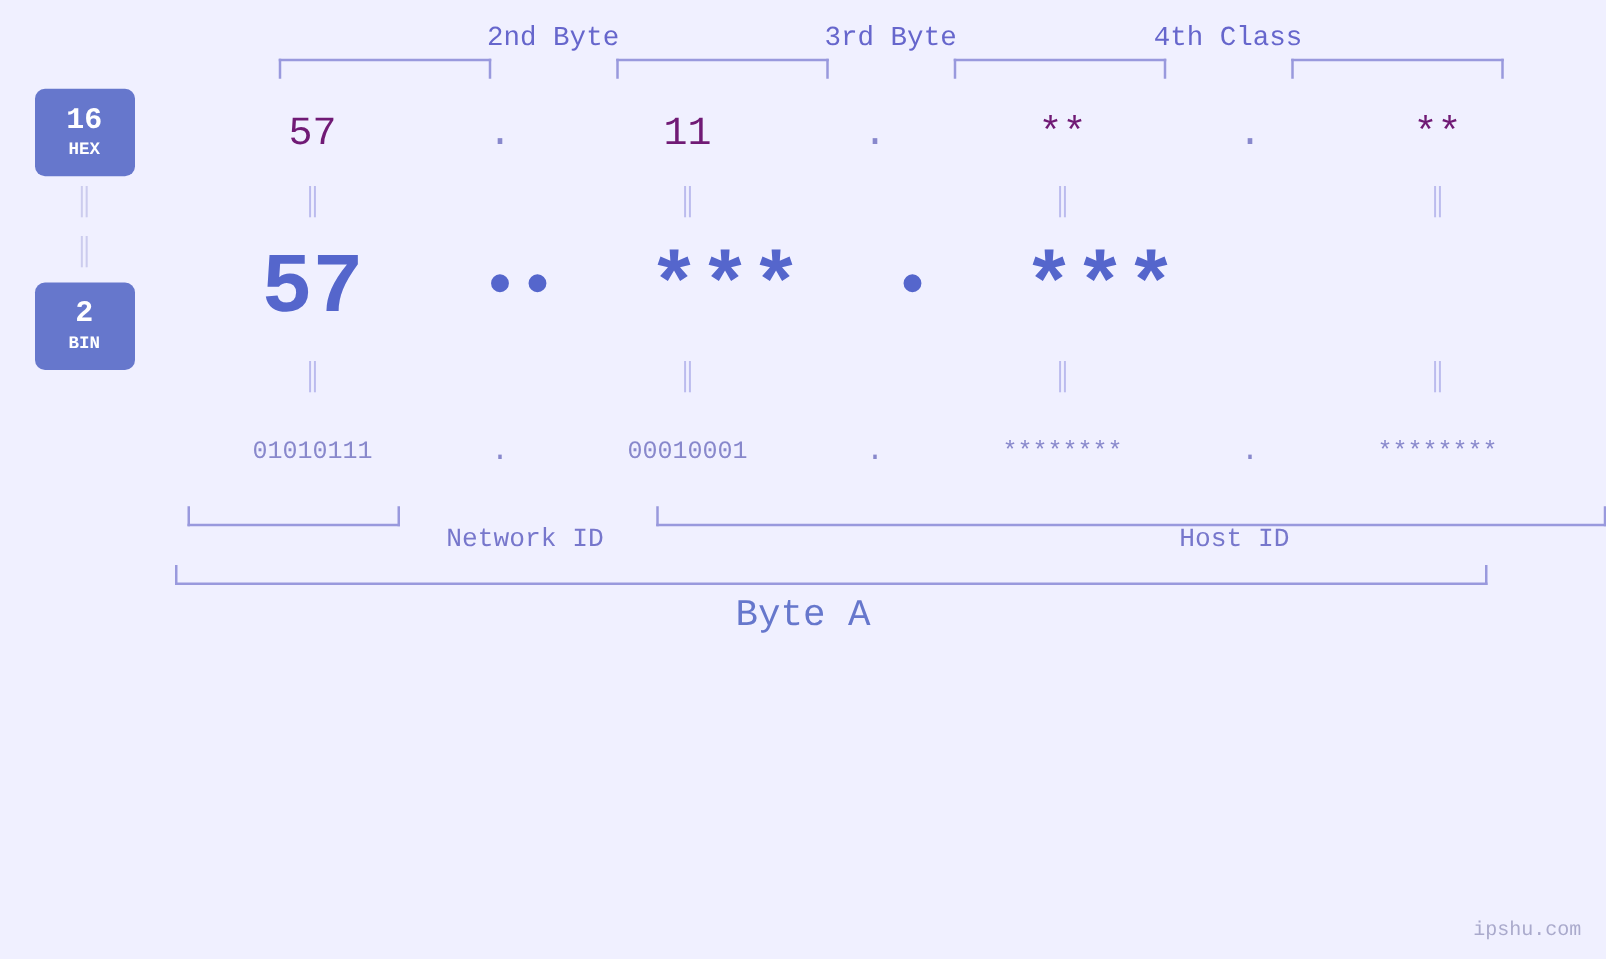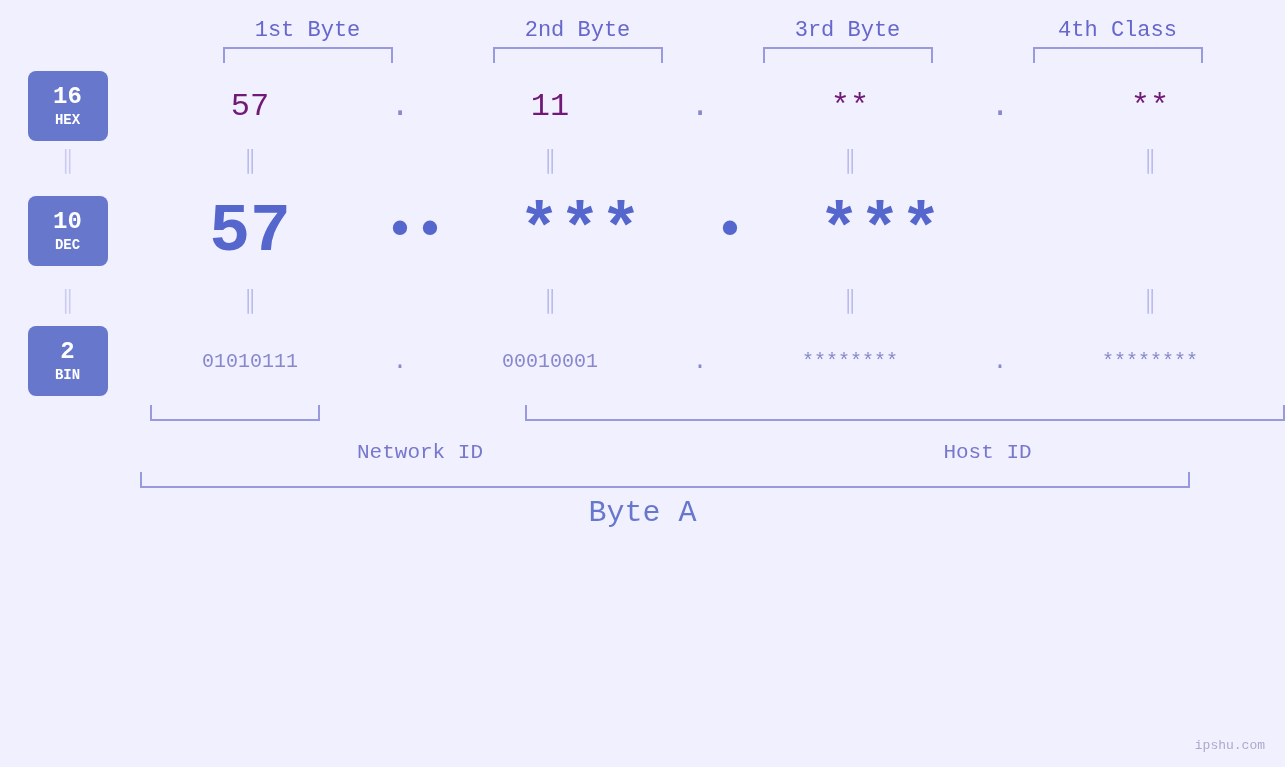--- a/index.html
+++ b/index.html
@@ -173,21 +173,21 @@
 
     .eq-dot {
       width: 30px;
     }
 
     .watermark {
       position: absolute;
       bottom: 14px;
       right: 20px;
       color: #aaaacc;
-      font-size: 13px;
+      font-size: 16px;
       font-family: 'Courier New', monospace;
     }
 
     .labels-column {
       width: 130px;
       display: flex;
       flex-direction: column;
       justify-content: flex-start;
       align-items: center;
       padding-top: 0;
@@ -231,21 +231,20 @@
       align-items: center;
       justify-content: center;
     }
   </style>
 </head>
 <body>
 
 <div class="main-container">
 
   <div class="col-headers">
-    <div class="col-header">1st Byte</div>
     <div class="col-header">2nd Byte</div>
     <div class="col-header">3rd Byte</div>
     <div class="col-header">4th Class</div>
   </div>
 
   <div class="brackets-row">
     <div class="bracket-cell">
       <div class="bracket"></div>
     </div>
     <div class="bracket-cell">
@@ -262,26 +261,20 @@
   <div style="display:flex; width:1285px; padding-left:20px; margin-top:8px;">
 
     <div class="labels-column">
       <div class="label-hex-area">
         <div class="base-badge">
           <span class="badge-number">16</span>
           <span class="badge-label">HEX</span>
         </div>
       </div>
       <div class="label-eq1">║</div>
-      <div class="label-dec-area">
-        <div class="base-badge">
-          <span class="badge-number">10</span>
-          <span class="badge-label">DEC</span>
-        </div>
-      </div>
       <div class="label-eq2">║</div>
       <div class="label-bin-area">
         <div class="base-badge">
           <span class="badge-number">2</span>
           <span class="badge-label">BIN</span>
         </div>
       </div>
     </div>
 
     <div class="data-grid">
@@ -365,21 +358,21 @@
     <div style="width:195px; display:flex; justify-content:center;">
       <div style="width:170px; height:16px; border:2px solid #9999dd; border-top:none;"></div>
     </div>
     <div style="width:375px;"></div>
 
     <div style="flex:1; display:flex; justify-content:center;">
       <div style="width:760px; height:16px; border:2px solid #9999dd; border-top:none;"></div>
     </div>
   </div>
 
-  <div style="display:flex; width:1285px; padding-left:150px; margin-top:20px;">
+  <div style="display:flex; width:1285px; padding-left:150px; margin-top:0;">
     <div style="width:540px; text-align:center; color:#7777cc; font-size:21px; font-family:'Courier New',monospace;">Network ID</div>
     <div style="flex:1; text-align:center; color:#7777cc; font-size:21px; font-family:'Courier New',monospace;">Host ID</div>
   </div>
 
   <div style="width:1050px; margin-left:140px; align-self:flex-start; margin-top:8px;">
     <div style="width:100%; height:16px; border:2px solid #9999dd; border-top:none;"></div>
   </div>
 
   <div style="width:1285px; text-align:center; color:#6677cc; font-size:30px; font-family:'Courier New',monospace; margin-top:8px;">Byte A</div>
 

